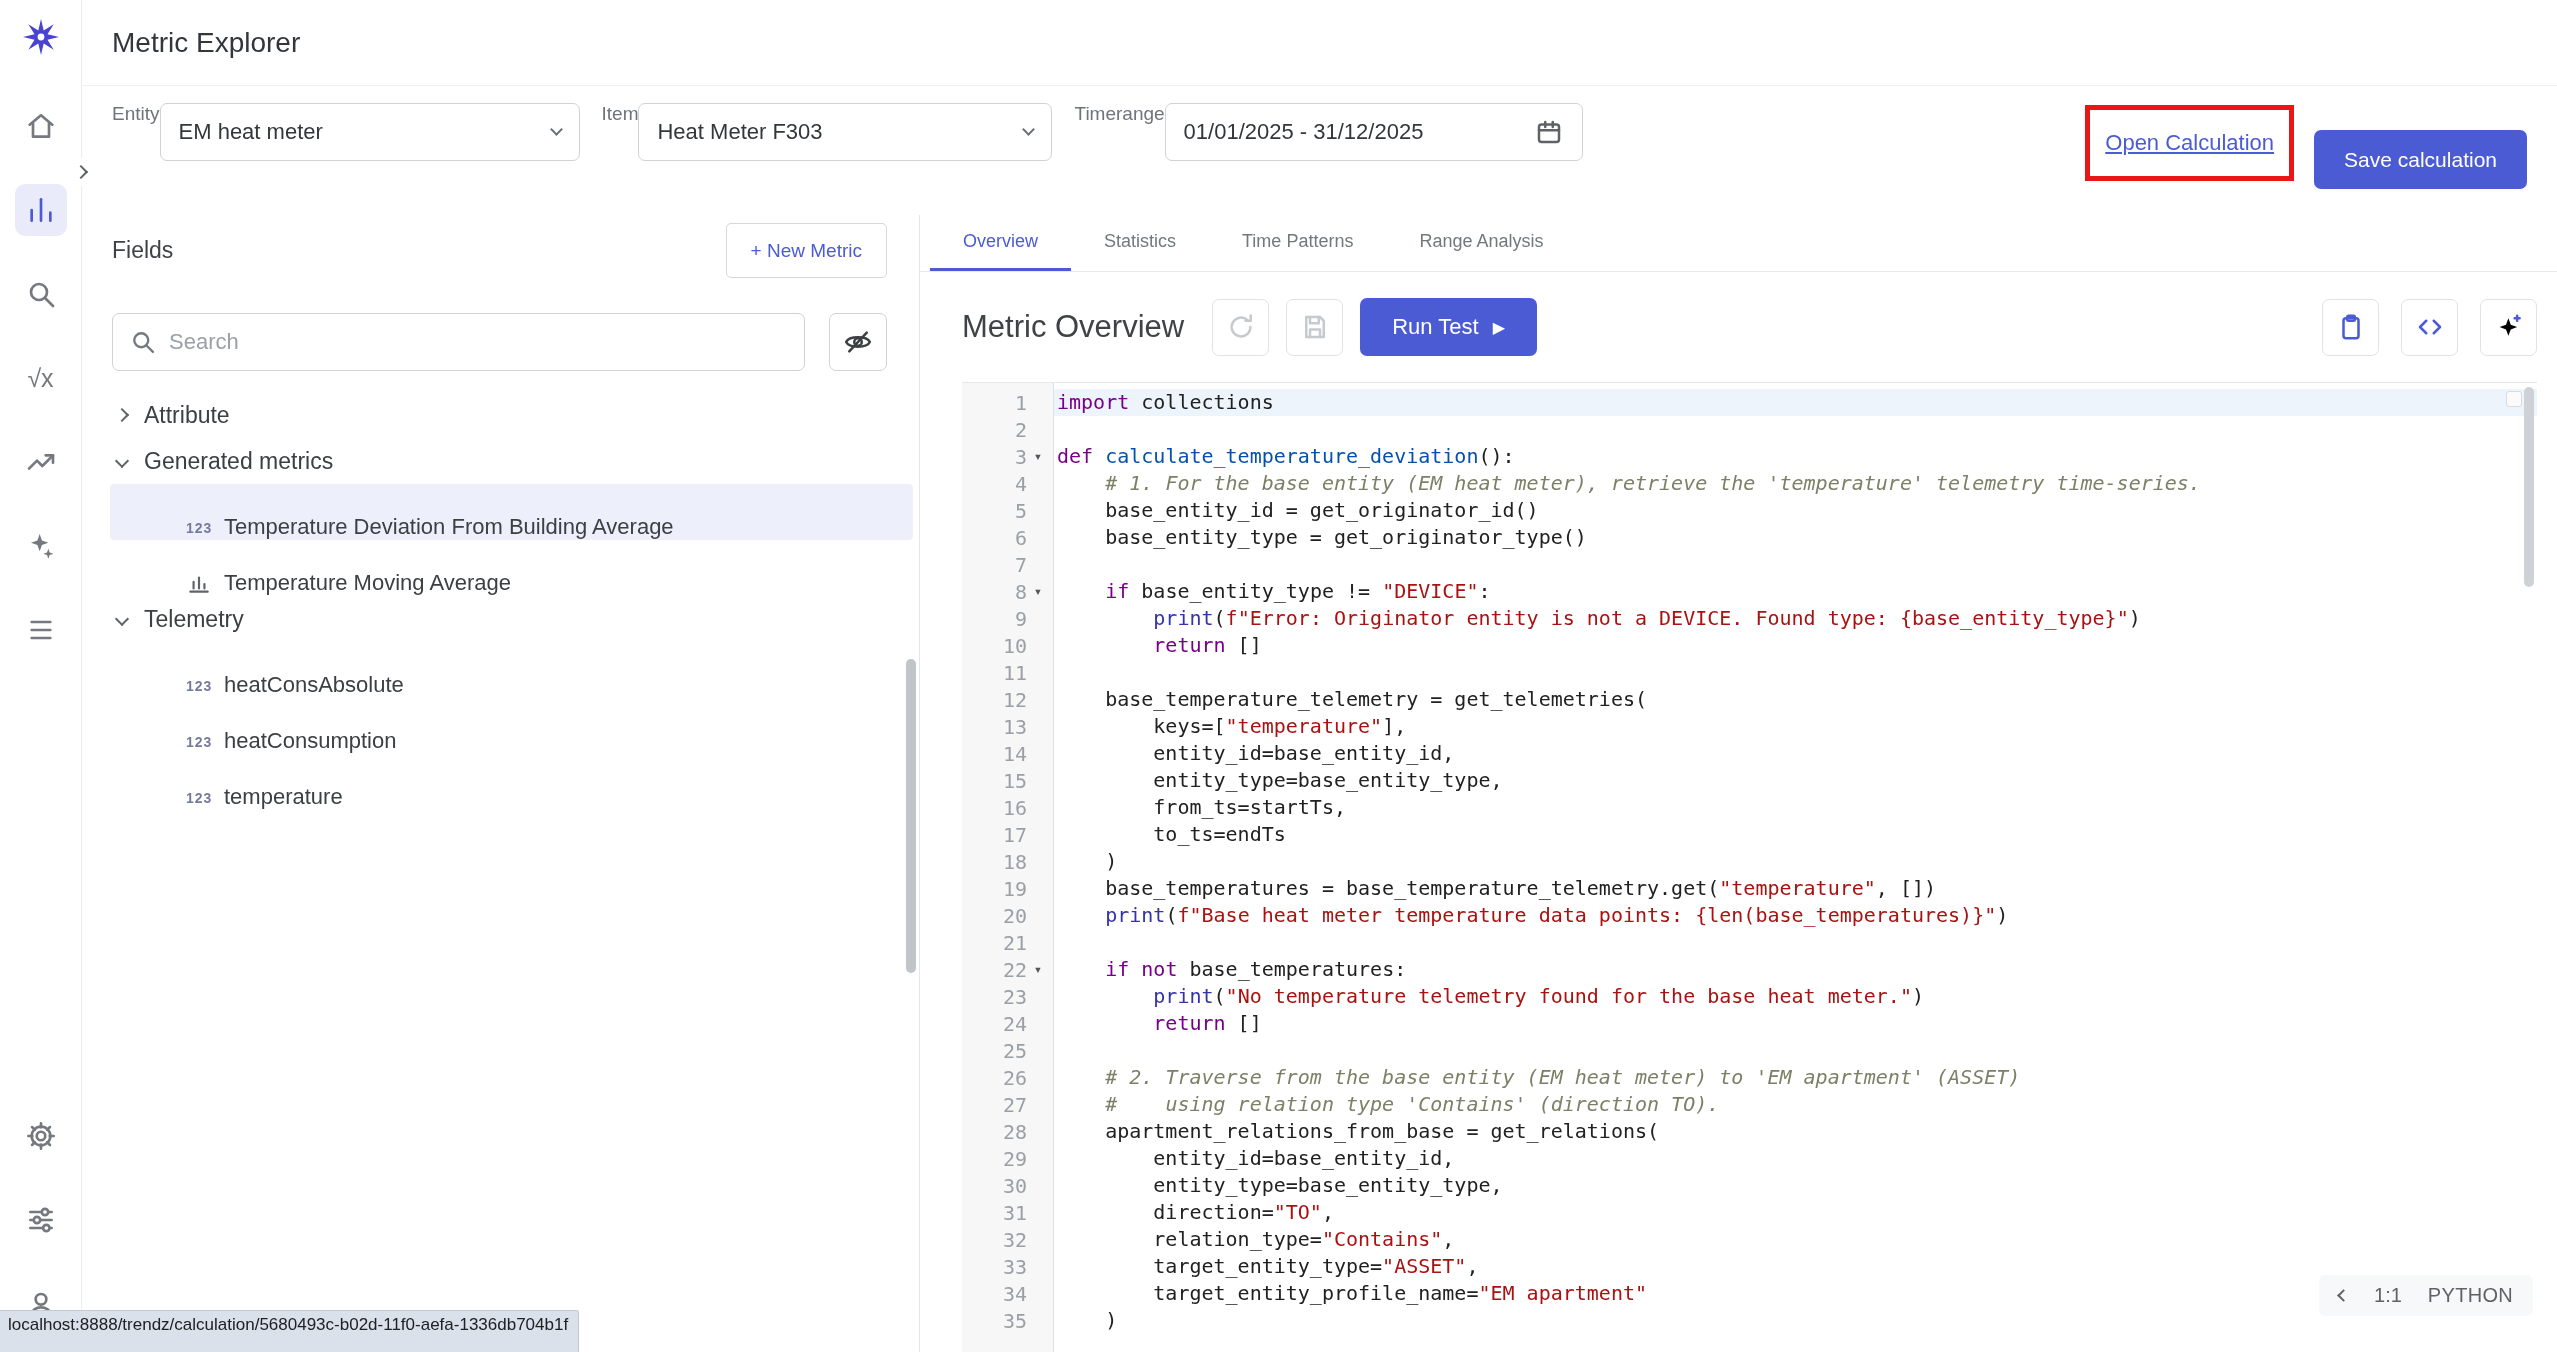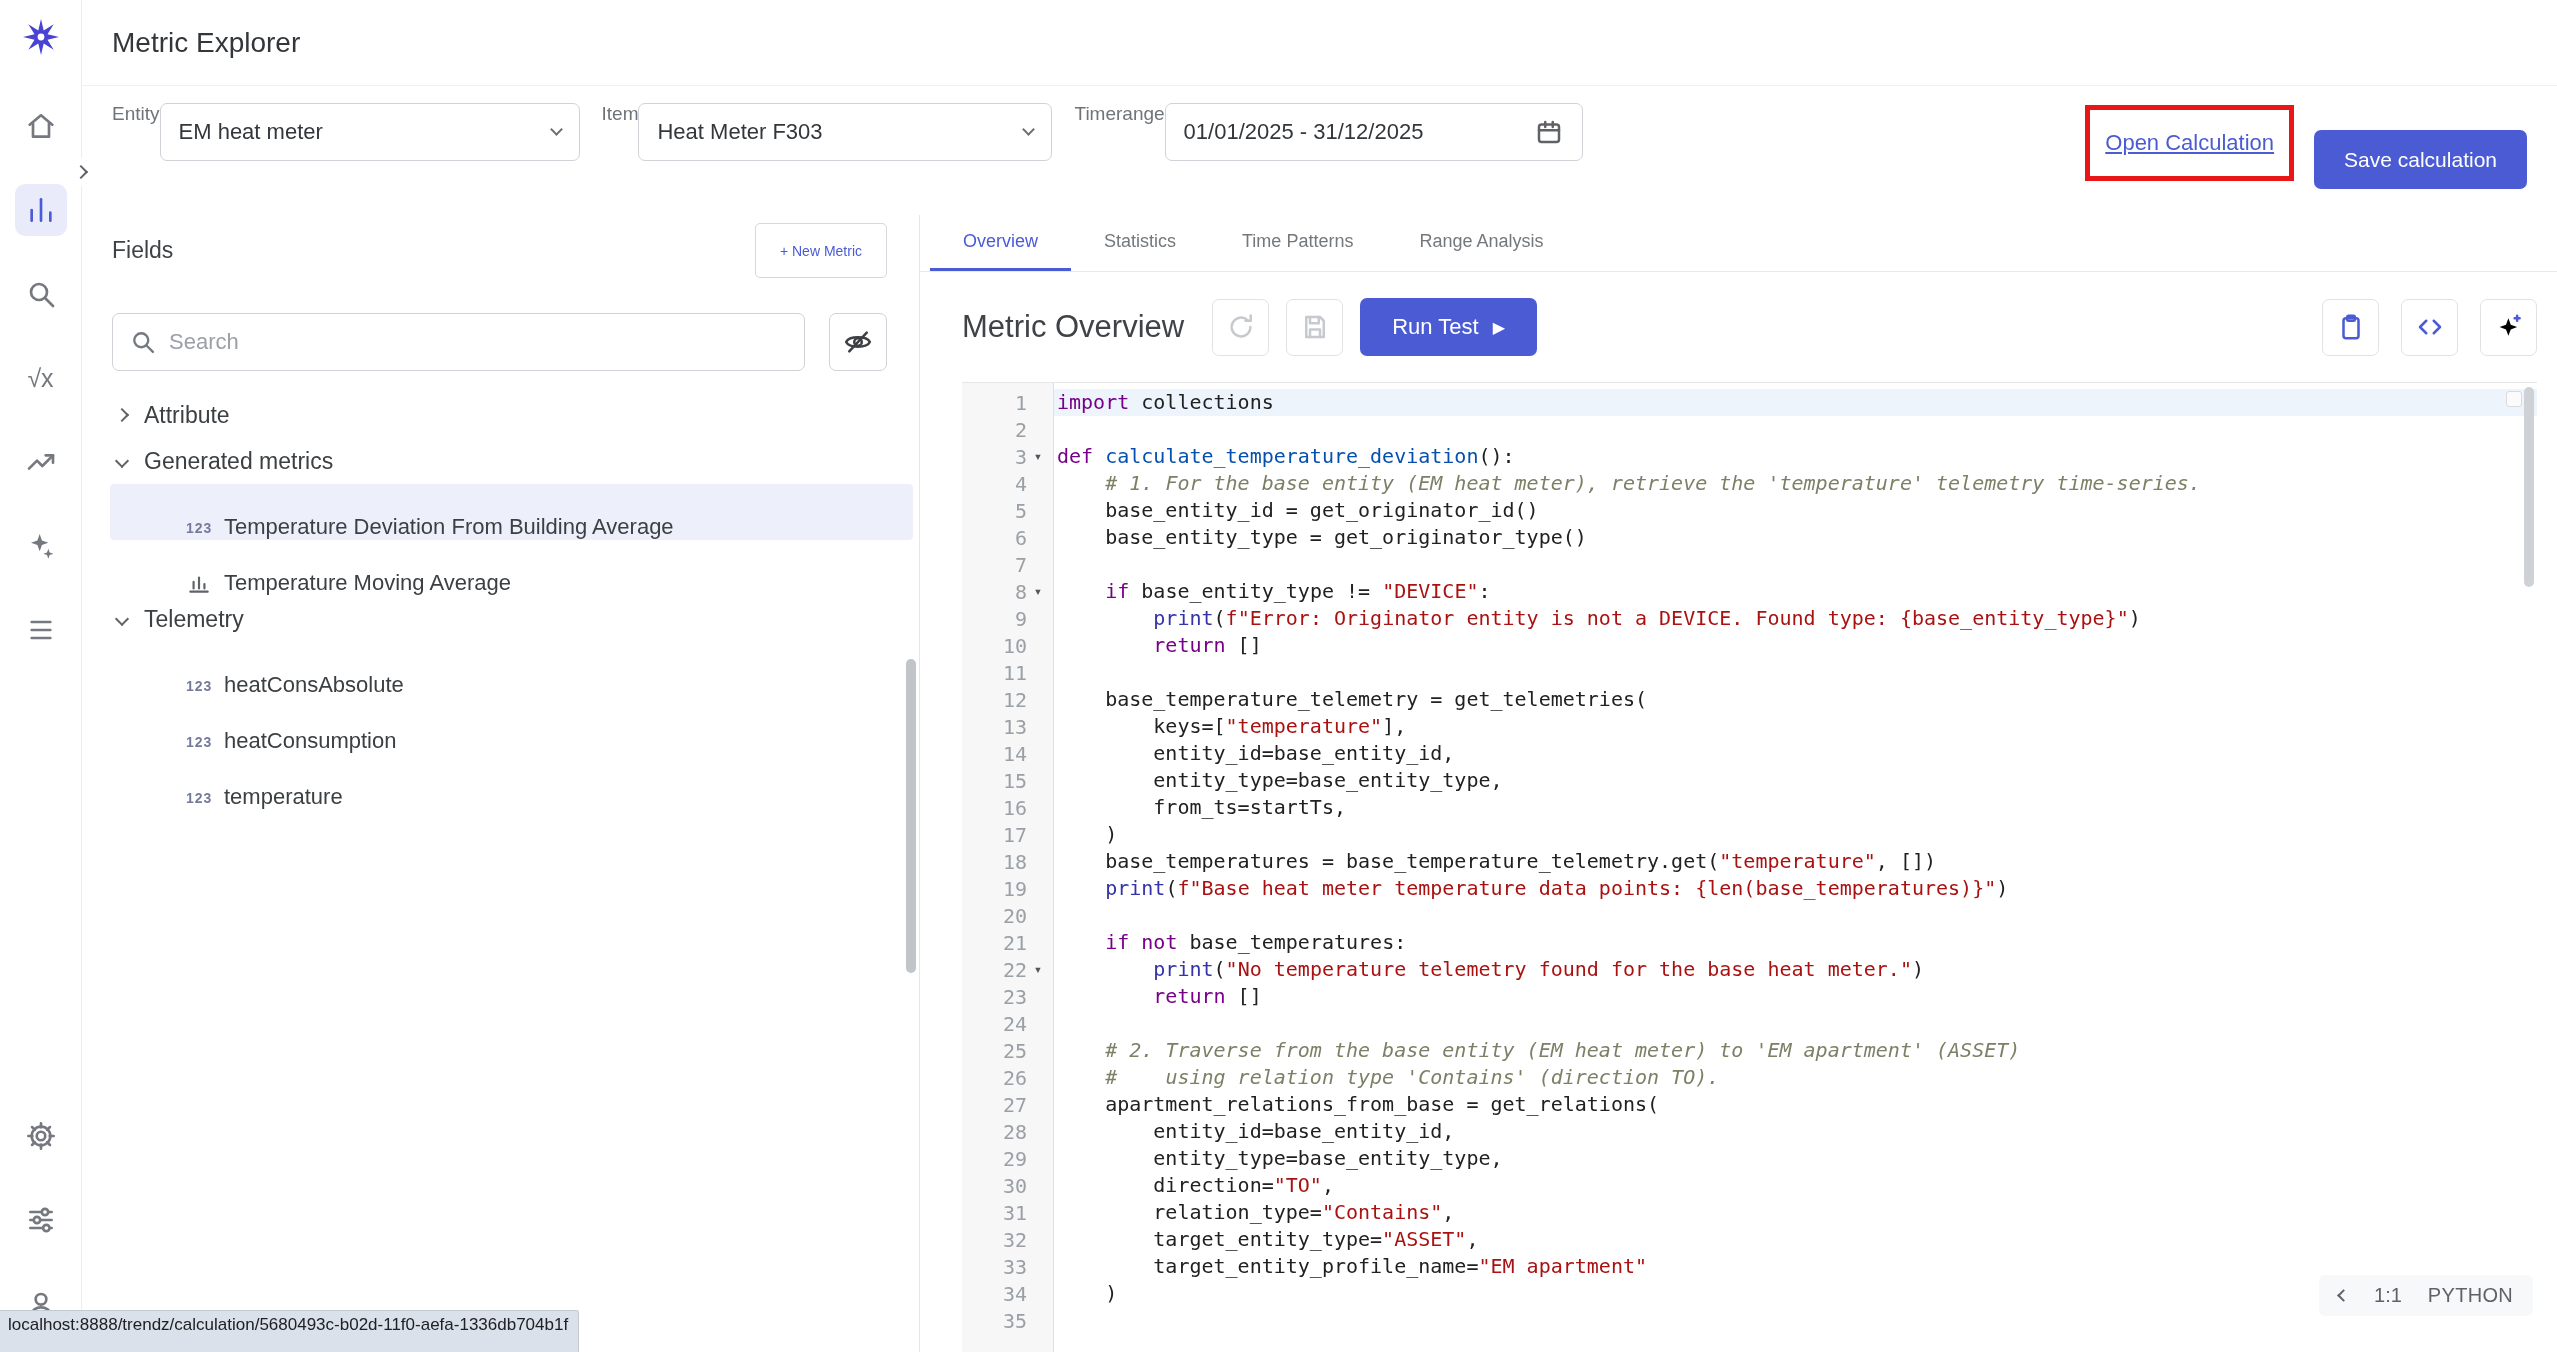--- a/index.html
+++ b/index.html
@@ -51,21 +51,21 @@
     color:#fff;font-size:21px;font-family:inherit;cursor:pointer;white-space:nowrap}
 
   
   .body{flex:1;display:flex;min-height:0}
 
   
   .fields-panel{width:838px;flex-shrink:0;border-right:1px solid #e4e6e8;position:relative;overflow:hidden}
   .fields-head{display:flex;align-items:center;justify-content:space-between;padding:8px 32px 0 30px}
   .fields-title{font-size:23px;font-weight:500;color:#3f4347}
   .new-metric-btn{height:55px;padding:0 24px;border:1px solid #d5d8dc;border-radius:5px;background:#fff;
-    color:var(--accent);font-size:14px;font-family:inherit;cursor:pointer}
+    color:var(--accent);font-size:19px;font-family:inherit;cursor:pointer}
   .search-row{display:flex;align-items:center;gap:24px;padding:35px 32px 0 30px}
   .search-box{flex:1;height:58px;border:1px solid #cfd2d6;border-radius:7px;display:flex;align-items:center;
     padding:0 16px;gap:12px;background:#fff}
   .search-box svg{stroke:#747a80;fill:none;stroke-width:2;stroke-linecap:round}
   .search-box input{flex:1;border:none;outline:none;font-size:22px;font-family:inherit;color:#33373b;background:transparent}
   .search-box input::placeholder{color:#9aa0a6}
   .eye-btn{width:58px;height:58px;border:1px solid #cfd2d6;border-radius:7px;background:#fff;cursor:pointer;
     display:flex;align-items:center;justify-content:center}
   .eye-btn svg{stroke:#3c4043;fill:none;stroke-width:2;stroke-linecap:round;stroke-linejoin:round}
   .tree{margin-top:21px}
@@ -515,20 +515,21 @@
               <div class="code-line"></div>
               <div class="code-line">    <span class="tok-k">if</span> base_entity_type != <span class="tok-s">"DEVICE"</span>:</div>
               <div class="code-line">        <span class="tok-b">print</span>(<span class="tok-s">f"Error: Originator entity is not a DEVICE. Found type: {base_entity_type}"</span>)</div>
               <div class="code-line">        <span class="tok-k">return</span> []</div>
               <div class="code-line"></div>
               <div class="code-line">    base_temperature_telemetry = get_telemetries(</div>
               <div class="code-line">        keys=[<span class="tok-s">"temperature"</span>],</div>
               <div class="code-line">        entity_id=base_entity_id,</div>
               <div class="code-line">        entity_type=base_entity_type,</div>
               <div class="code-line">        from_ts=startTs,</div>
+              <div class="code-line">        to_ts=endTs</div>
               <div class="code-line">    )</div>
               <div class="code-line">    base_temperatures = base_temperature_telemetry.get(<span class="tok-s">"temperature"</span>, [])</div>
               <div class="code-line">    <span class="tok-b">print</span>(<span class="tok-s">f"Base heat meter temperature data points: {len(base_temperatures)}"</span>)</div>
               <div class="code-line"></div>
               <div class="code-line">    <span class="tok-k">if</span> <span class="tok-k">not</span> base_temperatures:</div>
               <div class="code-line">        <span class="tok-b">print</span>(<span class="tok-s">"No temperature telemetry found for the base heat meter."</span>)</div>
               <div class="code-line">        <span class="tok-k">return</span> []</div>
               <div class="code-line"></div>
               <div class="code-line">    <span class="tok-c"># 2. Traverse from the base entity (EM heat meter) to 'EM apartment' (ASSET)</span></div>
               <div class="code-line">    <span class="tok-c">#    using relation type 'Contains' (direction TO).</span></div>

